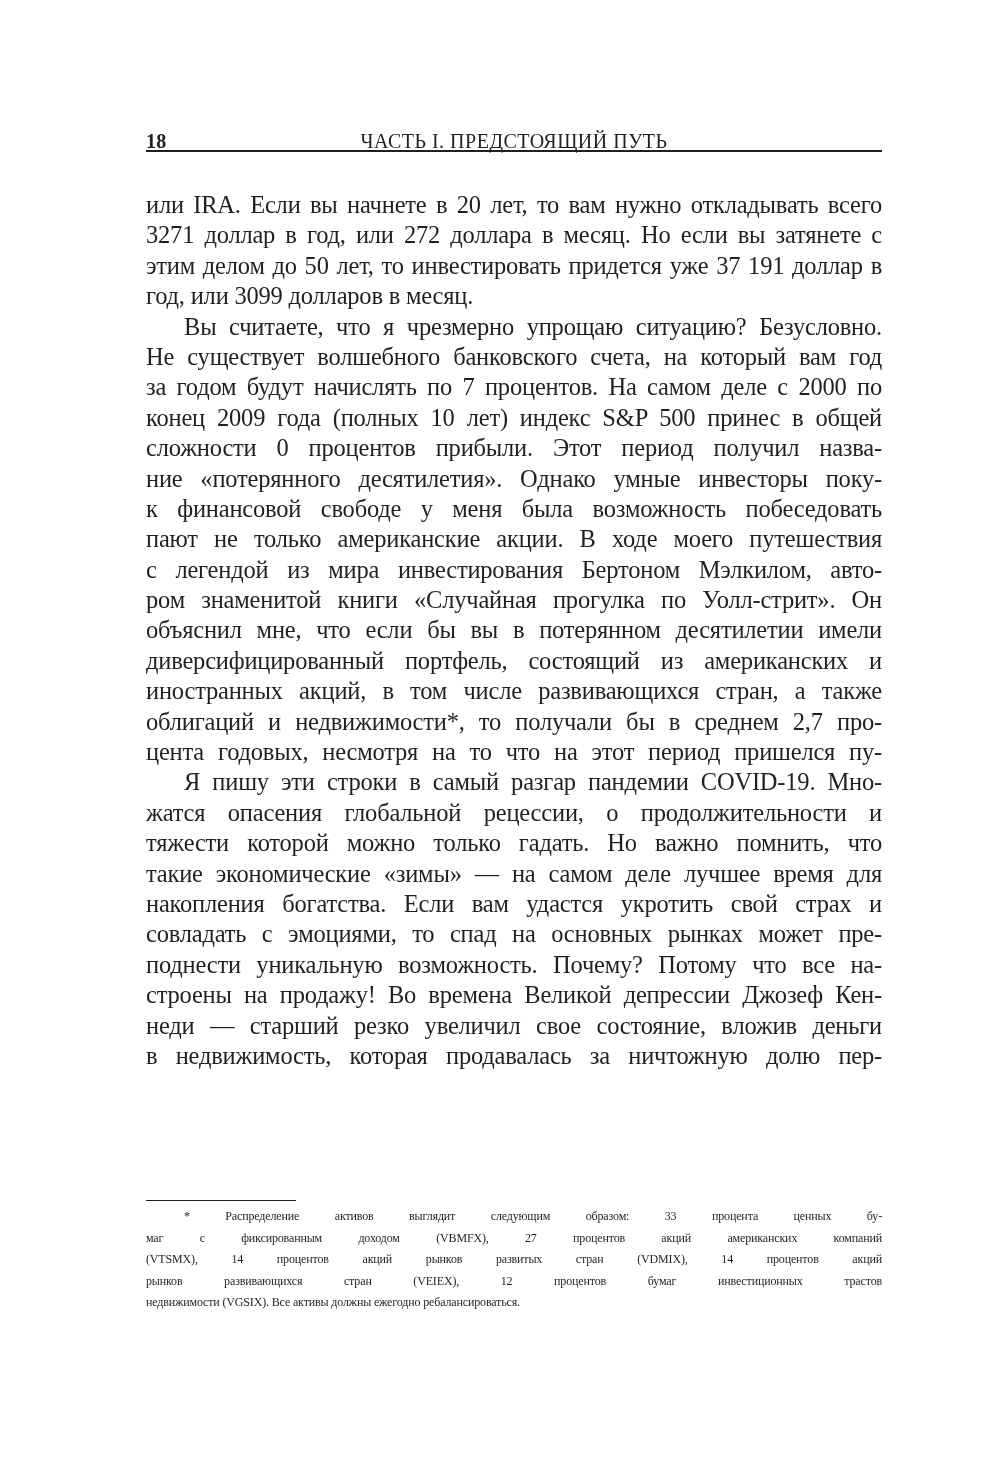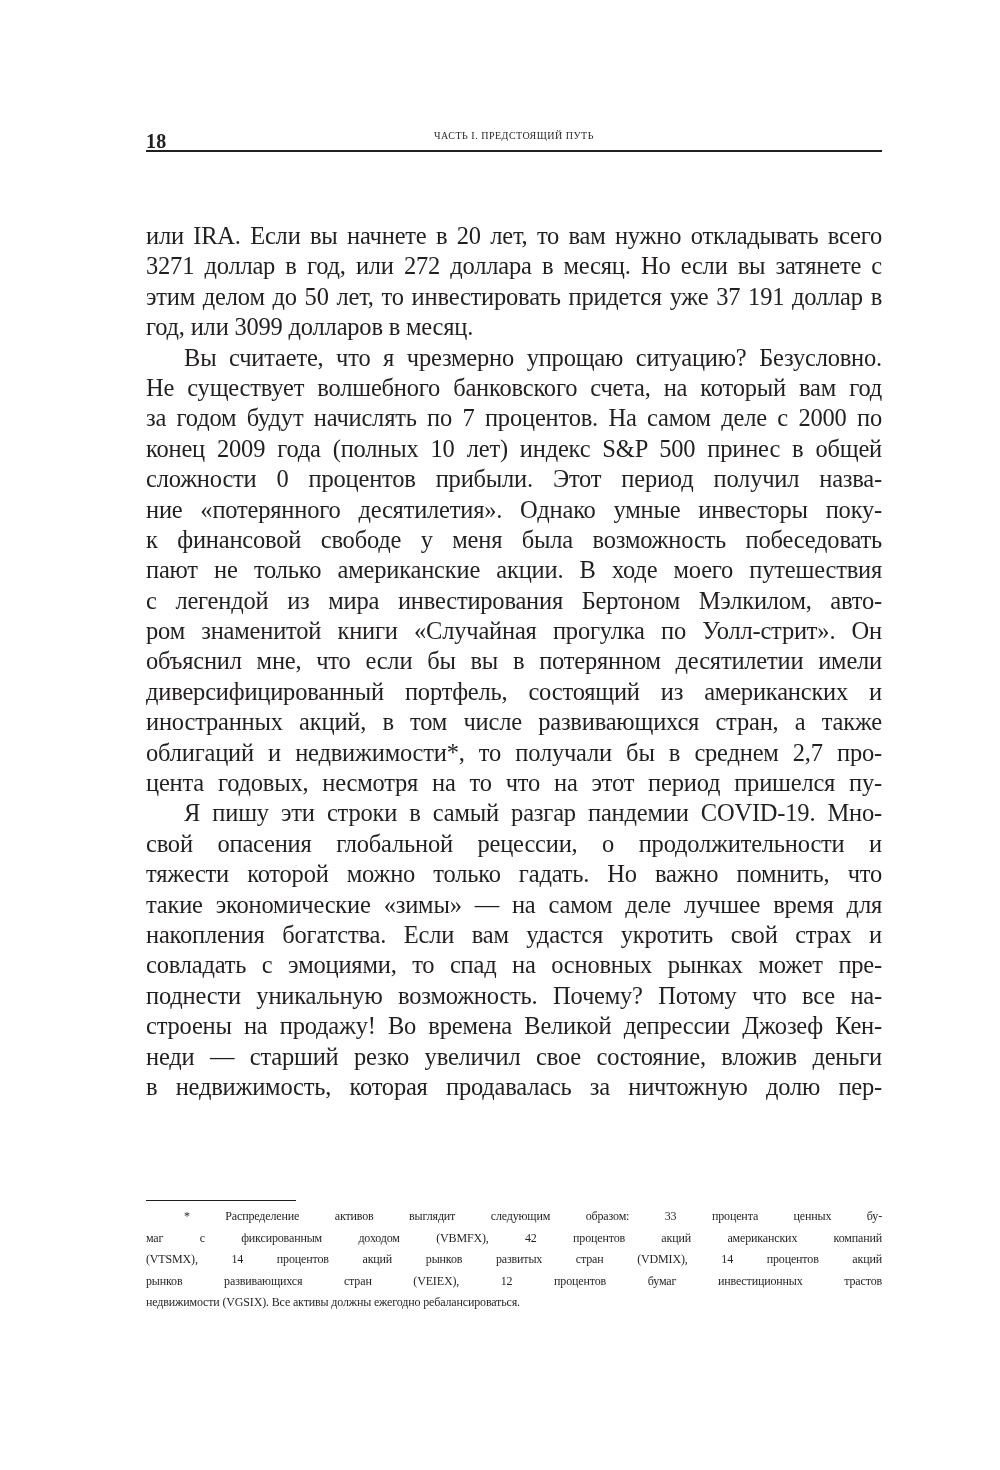--- a/index.html
+++ b/index.html
@@ -36,37 +36,36 @@
     top: 4px;
     font-weight: bold;
     font-size: 20px;
   }
   .header-title {
     position: absolute;
     left: 0;
     right: 0;
     top: 4px;
     text-align: center;
-    font-size: 10px;
+    font-size: 20px;
     letter-spacing: 0.5px;
   }
   .header-rule {
     position: absolute;
     top: 150px;
     left: 0;
     width: 736px;
     height: 0;
     border-top: 2px solid #231f20;
   }
   .body-text {
     position: absolute;
     top: 190px;
     left: 0;
     width: 736px;
-    margin-top: 31px;
   }
   .line {
     font-size: 24.5px;
     line-height: 30.4px;
     height: 30.4px;
     white-space: nowrap;
     text-align: justify;
     text-align-last: justify;
     letter-spacing: -0.2px;
   }
@@ -130,33 +129,33 @@
         <div class="line">с легендой из мира инвестирования Бертоном Мэлкилом, авто-</div>
         <div class="line">ром знаменитой книги «Случайная прогулка по Уолл-стрит». Он</div>
         <div class="line">объяснил мне, что если бы вы в потерянном десятилетии имели</div>
         <div class="line">диверсифицированный портфель, состоящий из американских и</div>
         <div class="line">иностранных акций, в том числе развивающихся стран, а также</div>
         <div class="line">облигаций и недвижимости*, то получали бы в среднем 2,7 про-</div>
         <div class="line">цента годовых, несмотря на то что на этот период пришелся пу-</div>
       </div>
       <div>
         <div class="line indent">Я пишу эти строки в самый разгар пандемии COVID-19. Мно-</div>
-        <div class="line">свой опасения глобальной рецессии, о продолжительности и</div>
+        <div class="line">жатся опасения глобальной рецессии, о продолжительности и</div>
         <div class="line">тяжести которой можно только гадать. Но важно помнить, что</div>
         <div class="line">такие экономические «зимы» — на самом деле лучшее время для</div>
         <div class="line">накопления богатства. Если вам удастся укротить свой страх и</div>
         <div class="line">совладать с эмоциями, то спад на основных рынках может пре-</div>
         <div class="line">поднести уникальную возможность. Почему? Потому что все на-</div>
         <div class="line">строены на продажу! Во времена Великой депрессии Джозеф Кен-</div>
         <div class="line">неди — старший резко увеличил свое состояние, вложив деньги</div>
         <div class="line">в недвижимость, которая продавалась за ничтожную долю пер-</div>
       </div>
     </div>
 
   <div class="footnote-rule"></div>
   <div class="footnotes" id="footnotes">
       <div class="fn-line indent">* Распределение активов выглядит следующим образом: 33 процента ценных бу-</div>
-      <div class="fn-line">маг с фиксированным доходом (VBMFX), 42 процентов акций американских компаний</div>
+      <div class="fn-line">маг с фиксированным доходом (VBMFX), 27 процентов акций американских компаний</div>
       <div class="fn-line">(VTSMX), 14 процентов акций рынков развитых стран (VDMIX), 14 процентов акций</div>
       <div class="fn-line">рынков развивающихся стран (VEIEX), 12 процентов бумаг инвестиционных трастов</div>
       <div class="fn-line last">недвижимости (VGSIX). Все активы должны ежегодно ребалансироваться.</div>
     </div>
 </div>
 
 </body></html>

